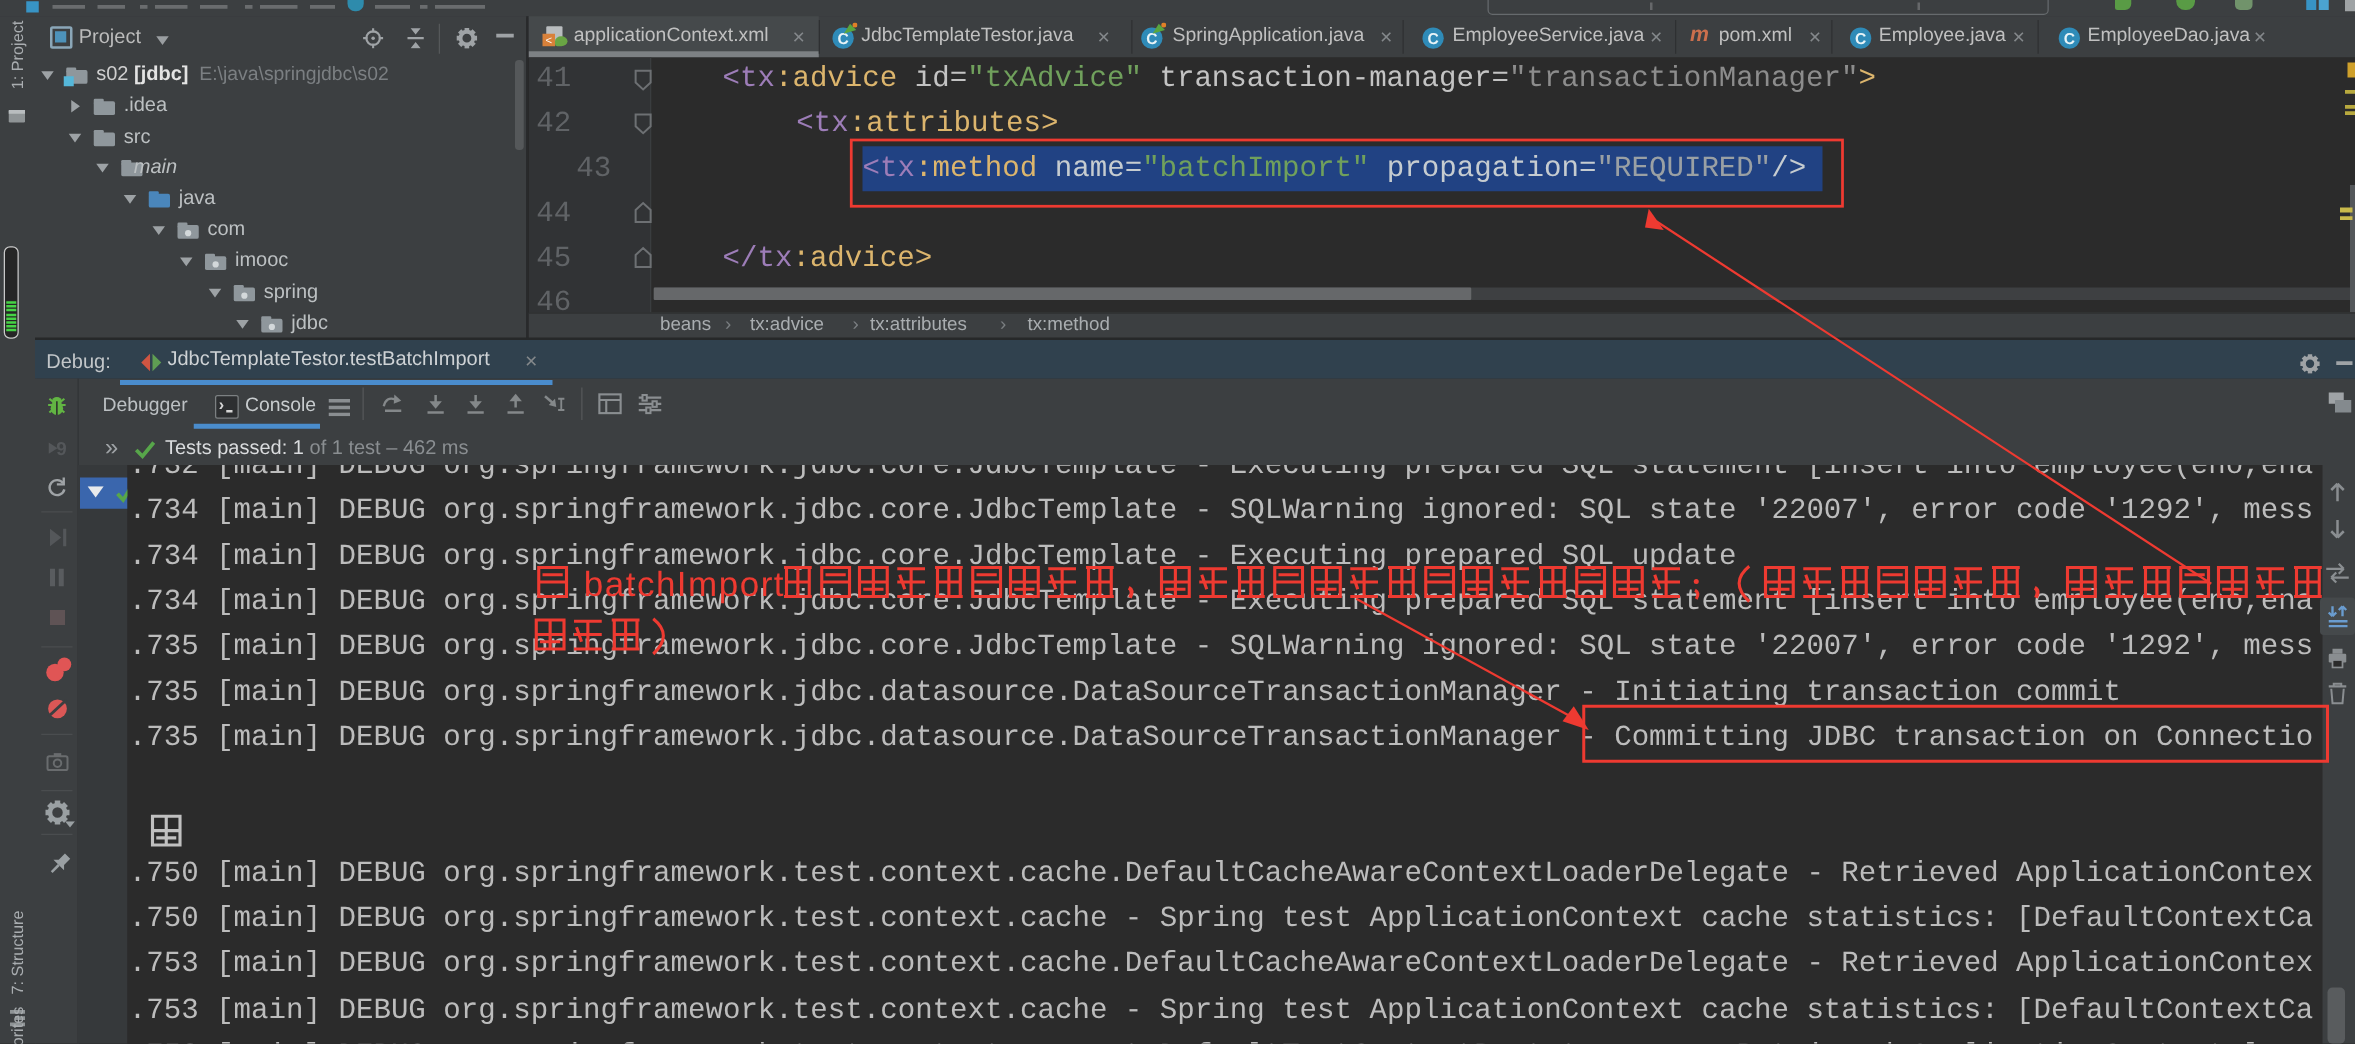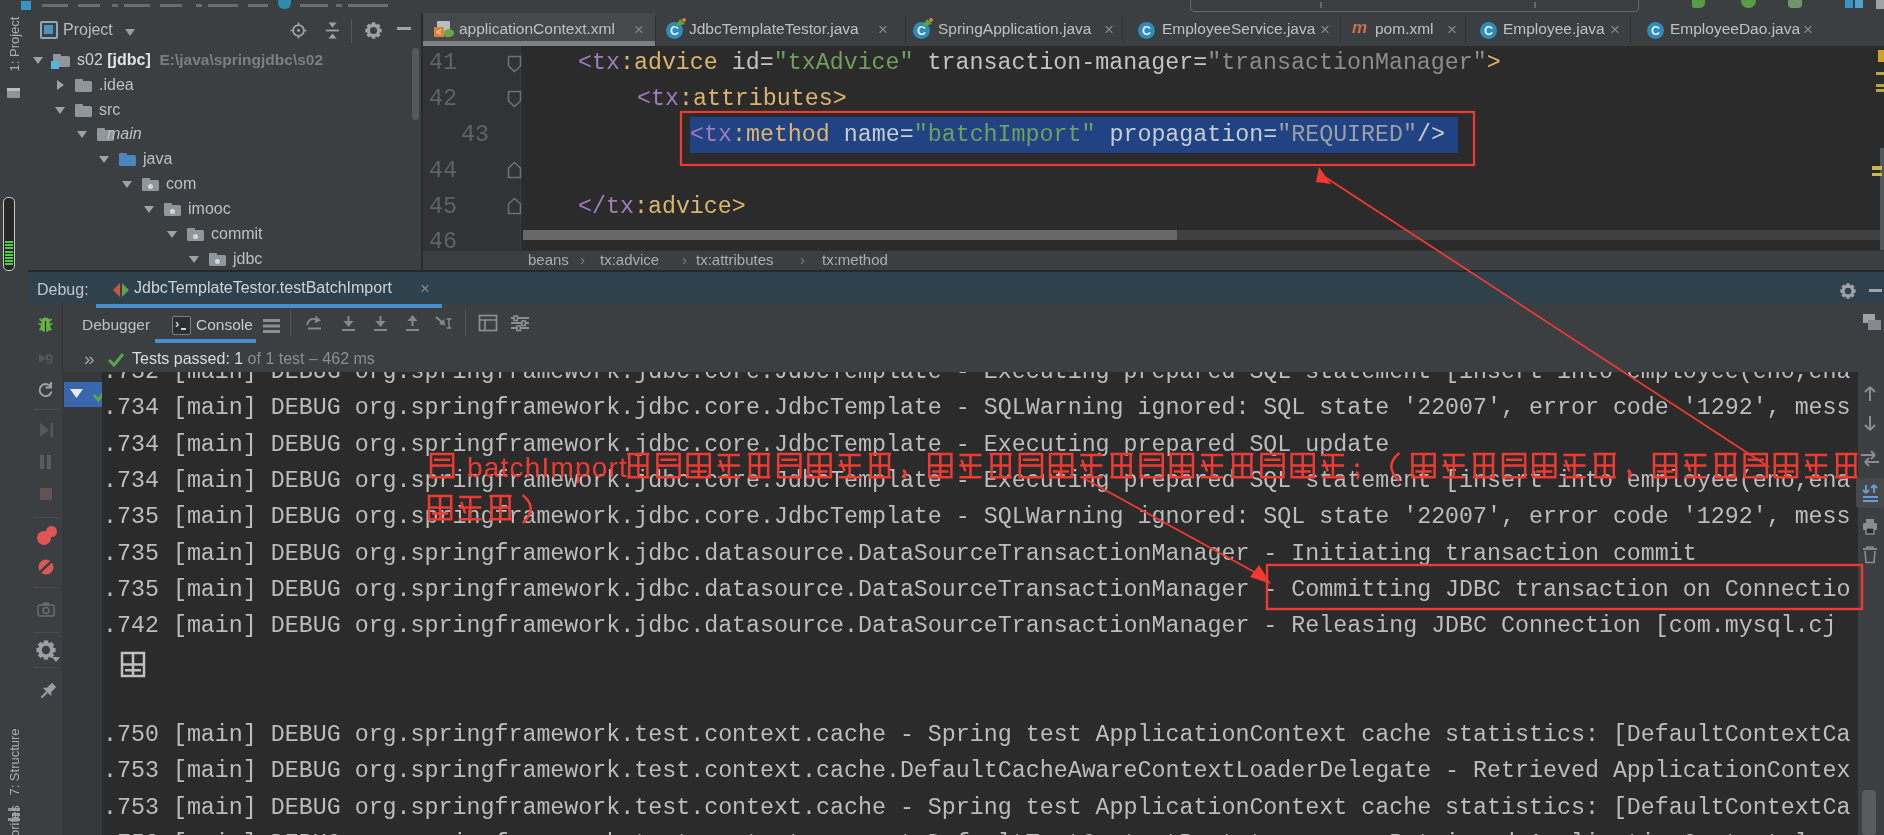--- a/index.html
+++ b/index.html
@@ -85,21 +85,21 @@
     </svg>
 <div class="abs" style="left:369px;top:14px;width:14px;height:2.5px;background:#9fa3a6;"></div>
 </div>
 <div class="abs" style="left:28px;top:13px;width:393px;height:259px;overflow:hidden;">
 <div class="abs tri-d" style="left:5px;top:43.5px;"></div>
 <div class="folder" style="left:25px;top:40.5px;">
       <div class="tab" style="background:#8f979c;"></div>
       <div class="body" style="background:#8f979c;"></div>
       <div class="abs" style="left:-2px;top:7px;width:8px;height:8px;background:#55b7d9;"></div>
     </div>
-<div class="abs" style="left:49px;top:37.5px;white-space:pre;"><span style="color:#cfcfcf;font-size:16px;font-weight:normal;">s02</span><span style="color:#e3e3e3;font-size:16px;font-weight:bold;"> [jdbc]</span><span style="color:#7b7f82;font-size:15.5px;font-weight:bold;margin-top:12px;">  E:\java\springjdbc\s02</span></div>
+<div class="abs" style="left:49px;top:37.5px;white-space:pre;"><span style="color:#cfcfcf;font-size:16px;font-weight:normal;">s02</span><span style="color:#e3e3e3;font-size:16px;font-weight:bold;"> [jdbc]</span><span style="color:#7b7f82;font-size:15.5px;font-weight:normal;margin-top:12px;">  E:\java\springjdbc\s02</span></div>
 <div class="abs tri-r" style="left:29px;top:67px;"></div>
 <div class="folder" style="left:47px;top:66px;">
       <div class="tab" style="background:#8f979c;"></div>
       <div class="body" style="background:#8f979c;"></div>
     </div>
 <div class="abs" style="left:71px;top:63px;white-space:pre;"><span style="color:#bcc0c2;font-size:16px;font-weight:normal;">.idea</span></div>
 <div class="abs tri-d" style="left:27px;top:93.5px;"></div>
 <div class="folder" style="left:47px;top:90.5px;">
       <div class="tab" style="background:#8f979c;"></div>
       <div class="body" style="background:#8f979c;"></div>
@@ -130,21 +130,21 @@
       <div class="body" style="background:#8f979c;"></div>
       <div class="abs" style="left:5.5px;top:6px;width:5px;height:5px;background:#d3d8da;border-radius:50%;"></div>
     </div>
 <div class="abs" style="left:160px;top:187px;white-space:pre;"><span style="color:#bcc0c2;font-size:16px;font-weight:normal;">imooc</span></div>
 <div class="abs tri-d" style="left:139px;top:218px;"></div>
 <div class="folder" style="left:159px;top:215px;">
       <div class="tab" style="background:#8f979c;"></div>
       <div class="body" style="background:#8f979c;"></div>
       <div class="abs" style="left:5.5px;top:6px;width:5px;height:5px;background:#d3d8da;border-radius:50%;"></div>
     </div>
-<div class="abs" style="left:183px;top:212px;white-space:pre;"><span style="color:#bcc0c2;font-size:16px;font-weight:normal;">commit</span></div>
+<div class="abs" style="left:183px;top:212px;white-space:pre;"><span style="color:#bcc0c2;font-size:16px;font-weight:normal;">spring</span></div>
 <div class="abs tri-d" style="left:161px;top:243px;"></div>
 <div class="folder" style="left:181px;top:240px;">
       <div class="tab" style="background:#8f979c;"></div>
       <div class="body" style="background:#8f979c;"></div>
       <div class="abs" style="left:5.5px;top:6px;width:5px;height:5px;background:#d3d8da;border-radius:50%;"></div>
     </div>
 <div class="abs" style="left:205px;top:237px;white-space:pre;"><span style="color:#bcc0c2;font-size:16px;font-weight:normal;">jdbc</span></div>
 <div class="abs" style="left:384px;top:35px;width:7px;height:72px;background:#55585a;border-radius:3px;"></div>
 </div>
 <div class="abs" style="left:421px;top:13px;width:2px;height:822px;background:#282a2b;"></div>
@@ -379,22 +379,22 @@
     <path d="M2 10 L6.5 15 L14 3" stroke="#57a64a" stroke-width="3" fill="none"></path>
   </svg>
 <div class="abs" style="left:102px;top:372px;width:1756px;height:463px;background:#2b2b2b;overflow:hidden;">
 <div class="cline mono" style="left:1px;top:-18.0px;">.732 [main] DEBUG org.springframework.jdbc.core.JdbcTemplate - Executing prepared SQL statement [insert into employee(eno,ena</div>
 <div class="cline mono" style="left:1px;top:18.3px;">.734 [main] DEBUG org.springframework.jdbc.core.JdbcTemplate - SQLWarning ignored: SQL state '22007', error code '1292', mess</div>
 <div class="cline mono" style="left:1px;top:54.6px;">.734 [main] DEBUG org.springframework.jdbc.core.JdbcTemplate - Executing prepared SQL update</div>
 <div class="cline mono" style="left:1px;top:90.9px;">.734 [main] DEBUG org.springframework.jdbc.core.JdbcTemplate - Executing prepared SQL statement [insert into employee(eno,ena</div>
 <div class="cline mono" style="left:1px;top:127.2px;">.735 [main] DEBUG org.springframework.jdbc.core.JdbcTemplate - SQLWarning ignored: SQL state '22007', error code '1292', mess</div>
 <div class="cline mono" style="left:1px;top:163.5px;">.735 [main] DEBUG org.springframework.jdbc.datasource.DataSourceTransactionManager - Initiating transaction commit</div>
 <div class="cline mono" style="left:1px;top:199.8px;">.735 [main] DEBUG org.springframework.jdbc.datasource.DataSourceTransactionManager - Committing JDBC transaction on Connectio</div>
-<div class="cline mono" style="left:1px;top:236.1px;">.742 [main] DEBUG org.springframework.jdbc.datasource.DataSourceTransactionManager - Releasing JDBC Connection [com.mysql.cj</div>
 <div class="cline mono" style="left:1px;top:272.4px;"></div>
+<div class="cline mono" style="left:1px;top:308.7px;">.750 [main] DEBUG org.springframework.test.context.cache.DefaultCacheAwareContextLoaderDelegate - Retrieved ApplicationContex</div>
 <div class="cline mono" style="left:1px;top:345.0px;">.750 [main] DEBUG org.springframework.test.context.cache - Spring test ApplicationContext cache statistics: [DefaultContextCa</div>
 <div class="cline mono" style="left:1px;top:381.3px;">.753 [main] DEBUG org.springframework.test.context.cache.DefaultCacheAwareContextLoaderDelegate - Retrieved ApplicationContex</div>
 <div class="cline mono" style="left:1px;top:417.6px;">.753 [main] DEBUG org.springframework.test.context.cache - Spring test ApplicationContext cache statistics: [DefaultContextCa</div>
 <div class="cline mono" style="left:1px;top:453.9px;">.753 [main] DEBUG org.springframework.test.context.support.DefaultTestContextBootstrapper - Retrieved ApplicationContext loa</div>
 </div>
 <div class="abs" style="left:1858px;top:372px;width:26px;height:463px;background:#3c3f41;"></div>
 <div class="abs" style="left:1862px;top:790px;width:14px;height:45px;background:#595c5e;border-radius:4px;"></div>
 <svg class="abs" style="left:1862px;top:386px;" width="16" height="16">
     <path d="M8 1 V15 M8 1 L3 6 M8 1 L13 6" stroke="#8a8e91" stroke-width="2" fill="none"></path>
   </svg>

